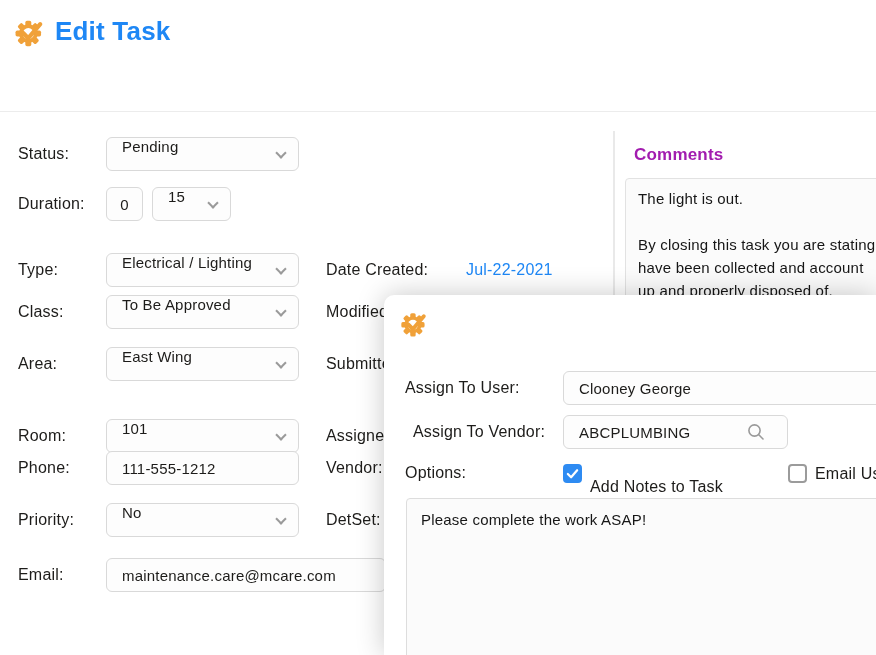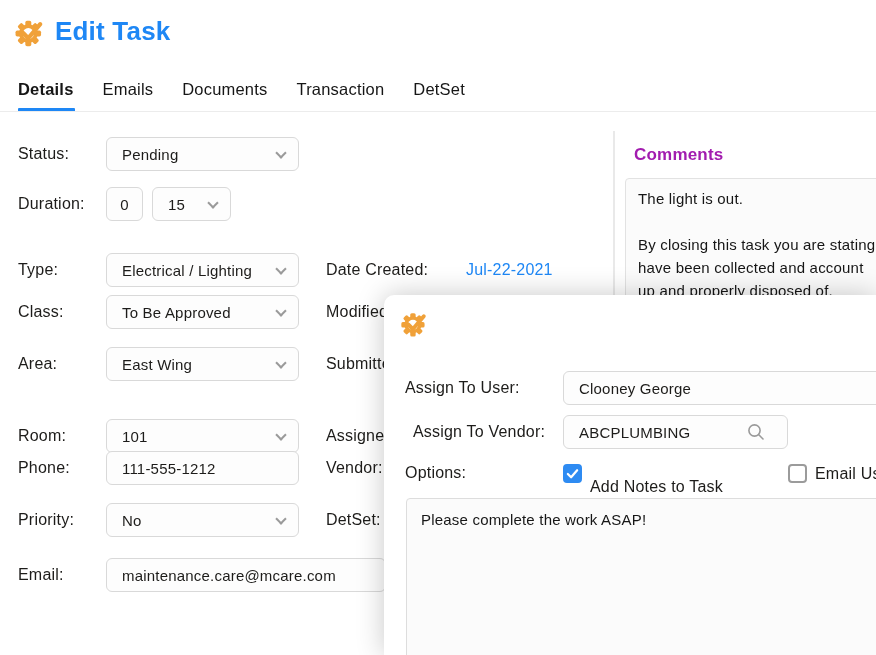--- a/index.html
+++ b/index.html
@@ -22,21 +22,21 @@
   
   .tabs{position:absolute;left:18px;top:80px;display:flex;gap:29px;}
   .tab{position:relative;font-size:16.5px;color:#161616;cursor:pointer;white-space:nowrap;}
   .tab.active{font-weight:700;}
   .tab.active::after{content:"";position:absolute;left:0;right:-1px;top:28px;height:4px;background:var(--blue);border-radius:1px;}
   .tabs-rule{position:absolute;left:0;top:111px;width:876px;height:1px;background:#ececec;}
 
   
   .flabel{position:absolute;left:18px;width:86px;line-height:34px;font-size:16px;color:var(--ink);white-space:nowrap;}
   .select,.tinput{position:absolute;height:34px;background:var(--field-bg);border:1px solid var(--border);border-radius:6px;font-size:15px;color:var(--ink);font-family:inherit;letter-spacing:.2px;}
-  .select{display:flex;align-items:center;padding:0 35px 0 15px;cursor:pointer;}
+  .select{display:flex;align-items:flex-start;padding:0 35px 0 15px;cursor:pointer;}
   .select .val{white-space:nowrap;overflow:hidden;}
   .chev{position:absolute;right:13px;top:11px;width:8px;height:8px;border-right:2px solid #9a9a9a;border-bottom:2px solid #9a9a9a;transform:rotate(45deg);}
   input.tinput{padding:0 15px;outline:none;}
   input.num{text-align:center;padding:0 4px;}
 
   
   .y-status{top:137px;} .y-duration{top:187px;} .y-type{top:253px;} .y-class{top:295px;}
   .y-area{top:347px;} .y-room{top:399px;margin-top:20px;} .y-phone{top:451px;} .y-priority{top:503px;} .y-email{top:558px;}
   .ctl{left:106px;width:193px;}
 
@@ -83,27 +83,20 @@
       <rect x="14.5" y="8" width="7" height="7" rx="2" transform="rotate(225 18 23)"></rect>
       <rect x="14.5" y="8" width="7" height="7" rx="2" transform="rotate(270 18 23)"></rect>
       <rect x="14.5" y="8" width="7" height="7" rx="2" transform="rotate(315 18 23)"></rect>
       <circle cx="18" cy="23" r="11"></circle>
     </g>
     <circle cx="18" cy="23" r="6.5" fill="#fff"></circle>
     <path d="M12 22.5 L18 28.5 L32 12" stroke="#f0a139" stroke-width="5" fill="none" stroke-linecap="round" stroke-linejoin="round"></path>
   </svg>
   <div class="page-title">Edit Task</div>
 
-  <div class="tabs">
-    <div class="tab active">Details</div>
-    <div class="tab">Emails</div>
-    <div class="tab">Documents</div>
-    <div class="tab">Transaction</div>
-    <div class="tab">DetSet</div>
-  </div>
   <div class="tabs-rule"></div>
 
   <div class="flabel y-status">Status:</div>
   <div class="select ctl y-status">
     <span class="val">Pending</span>
     <span class="chev"></span>
   </div>
 
   <div class="flabel y-duration">Duration:</div>
   <input class="tinput num y-duration" style="left: 106px; width: 37px;" value="0">

